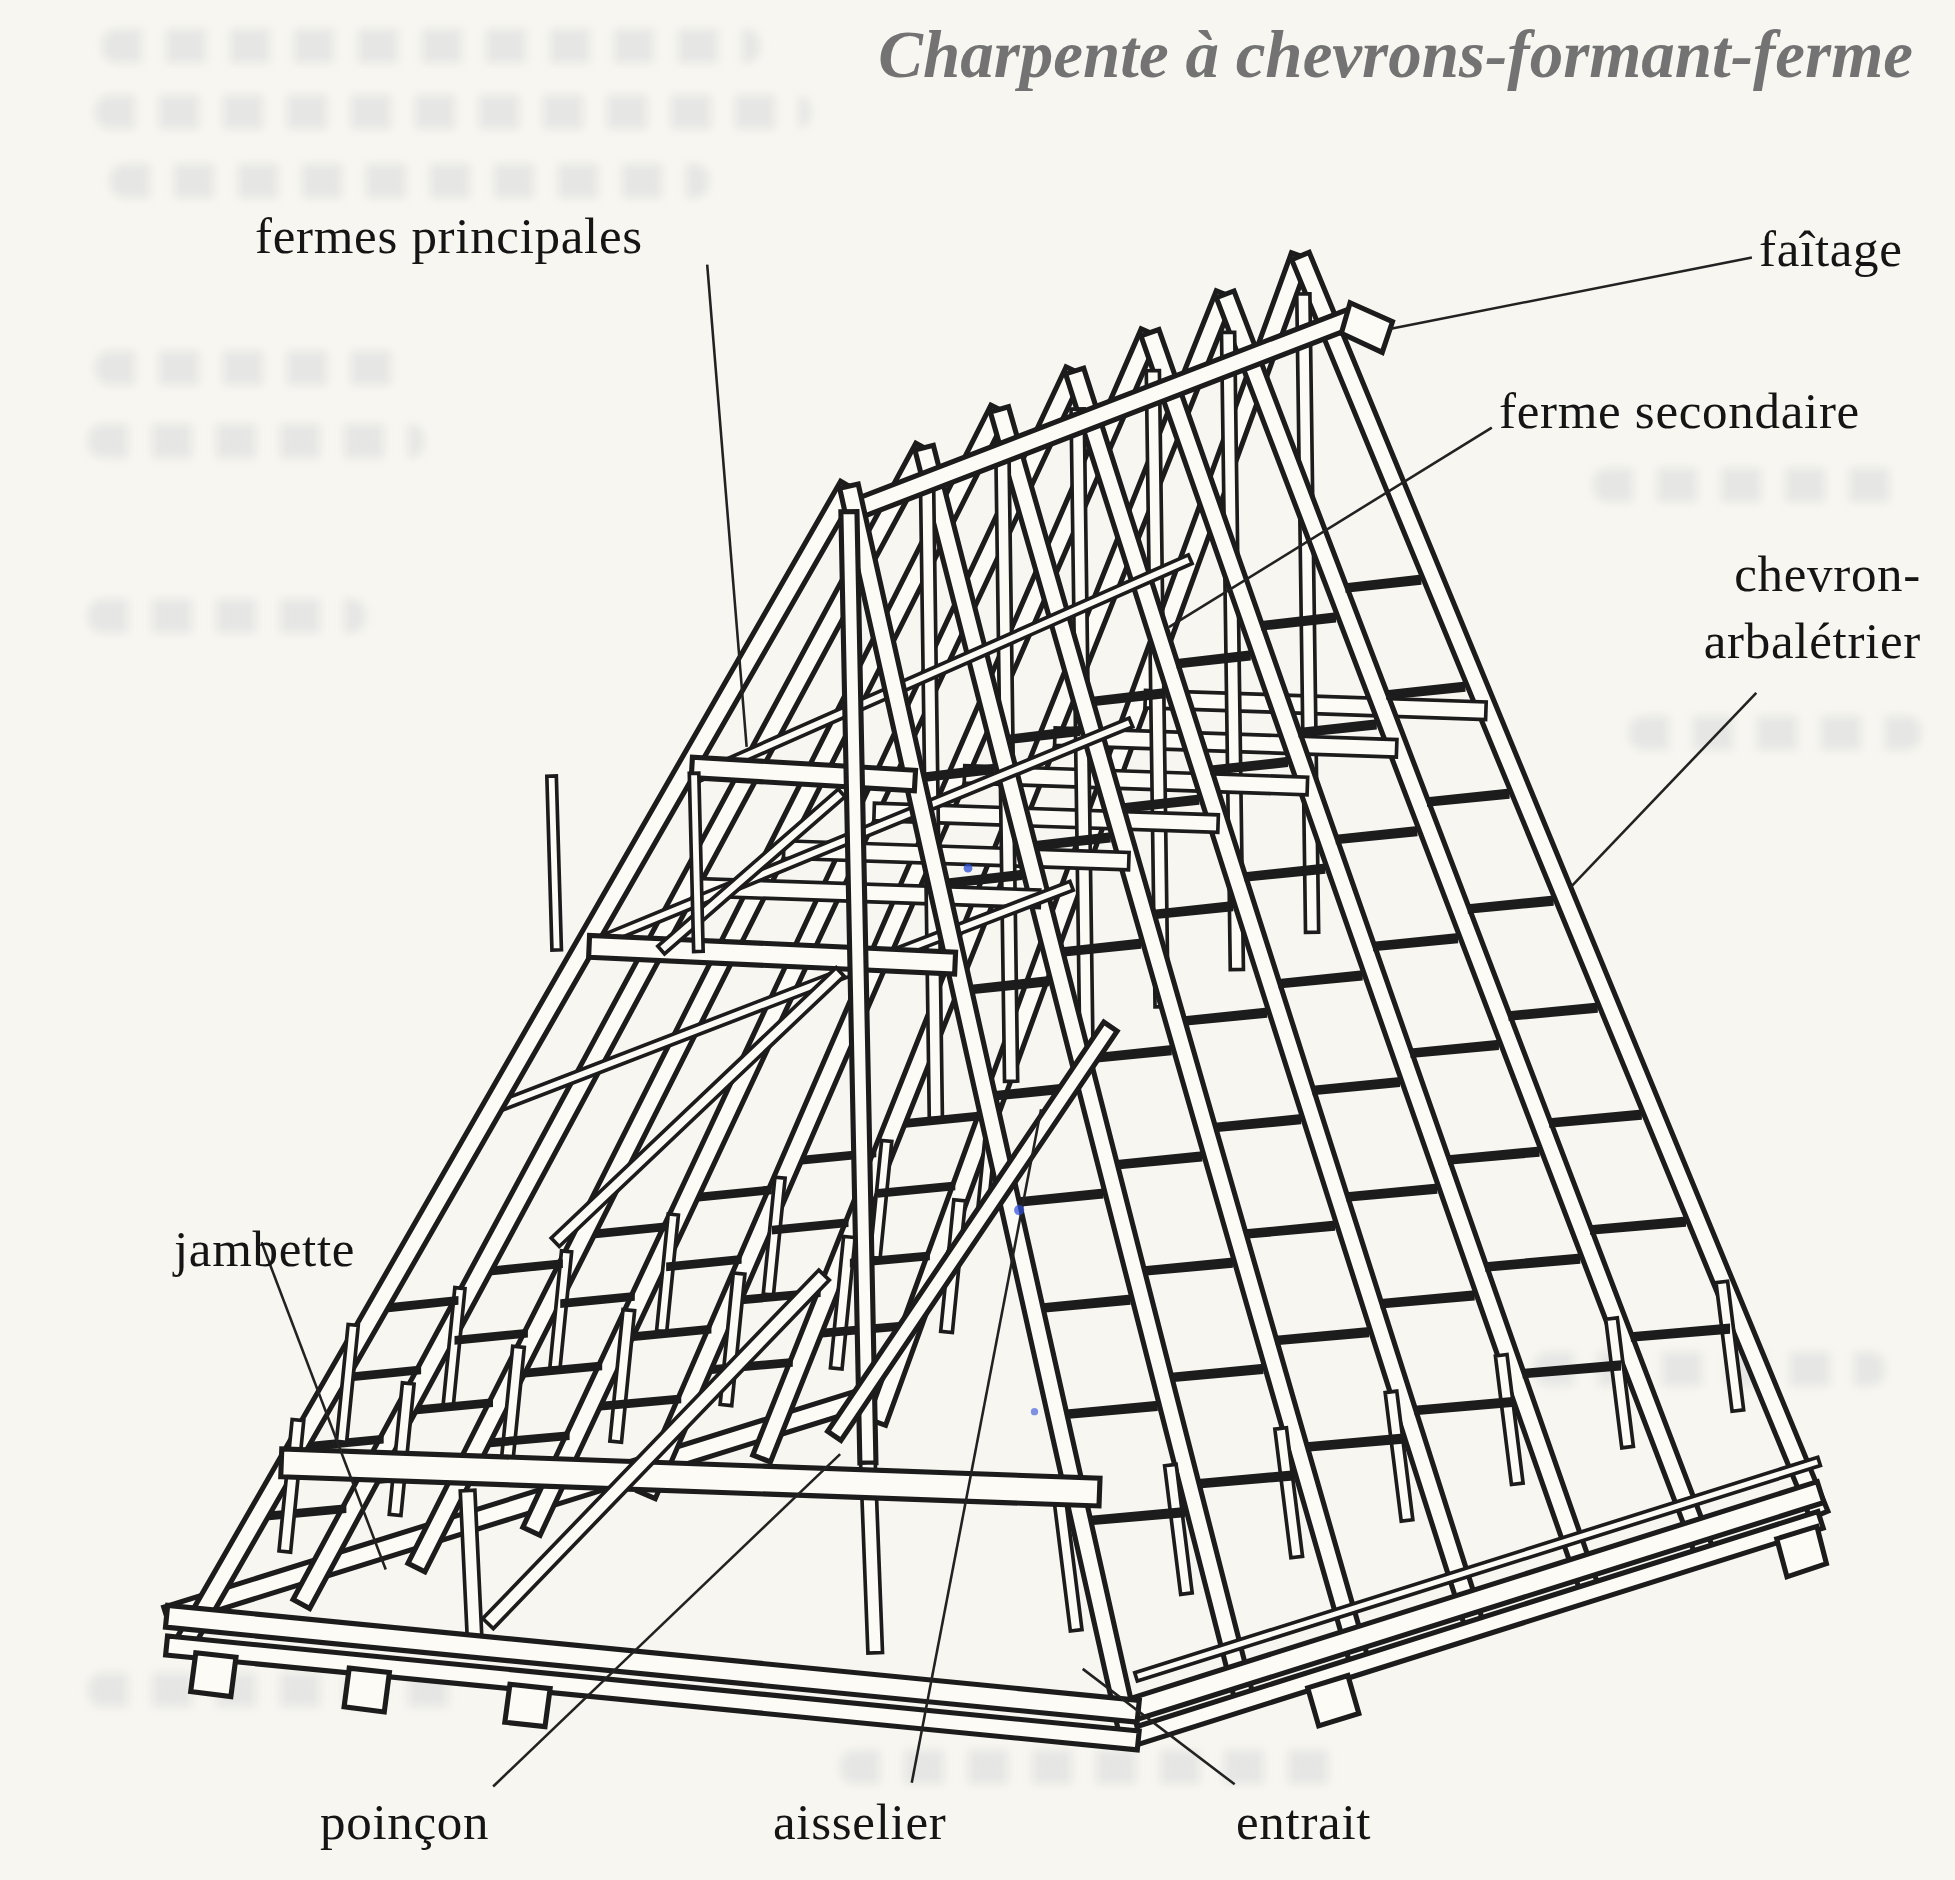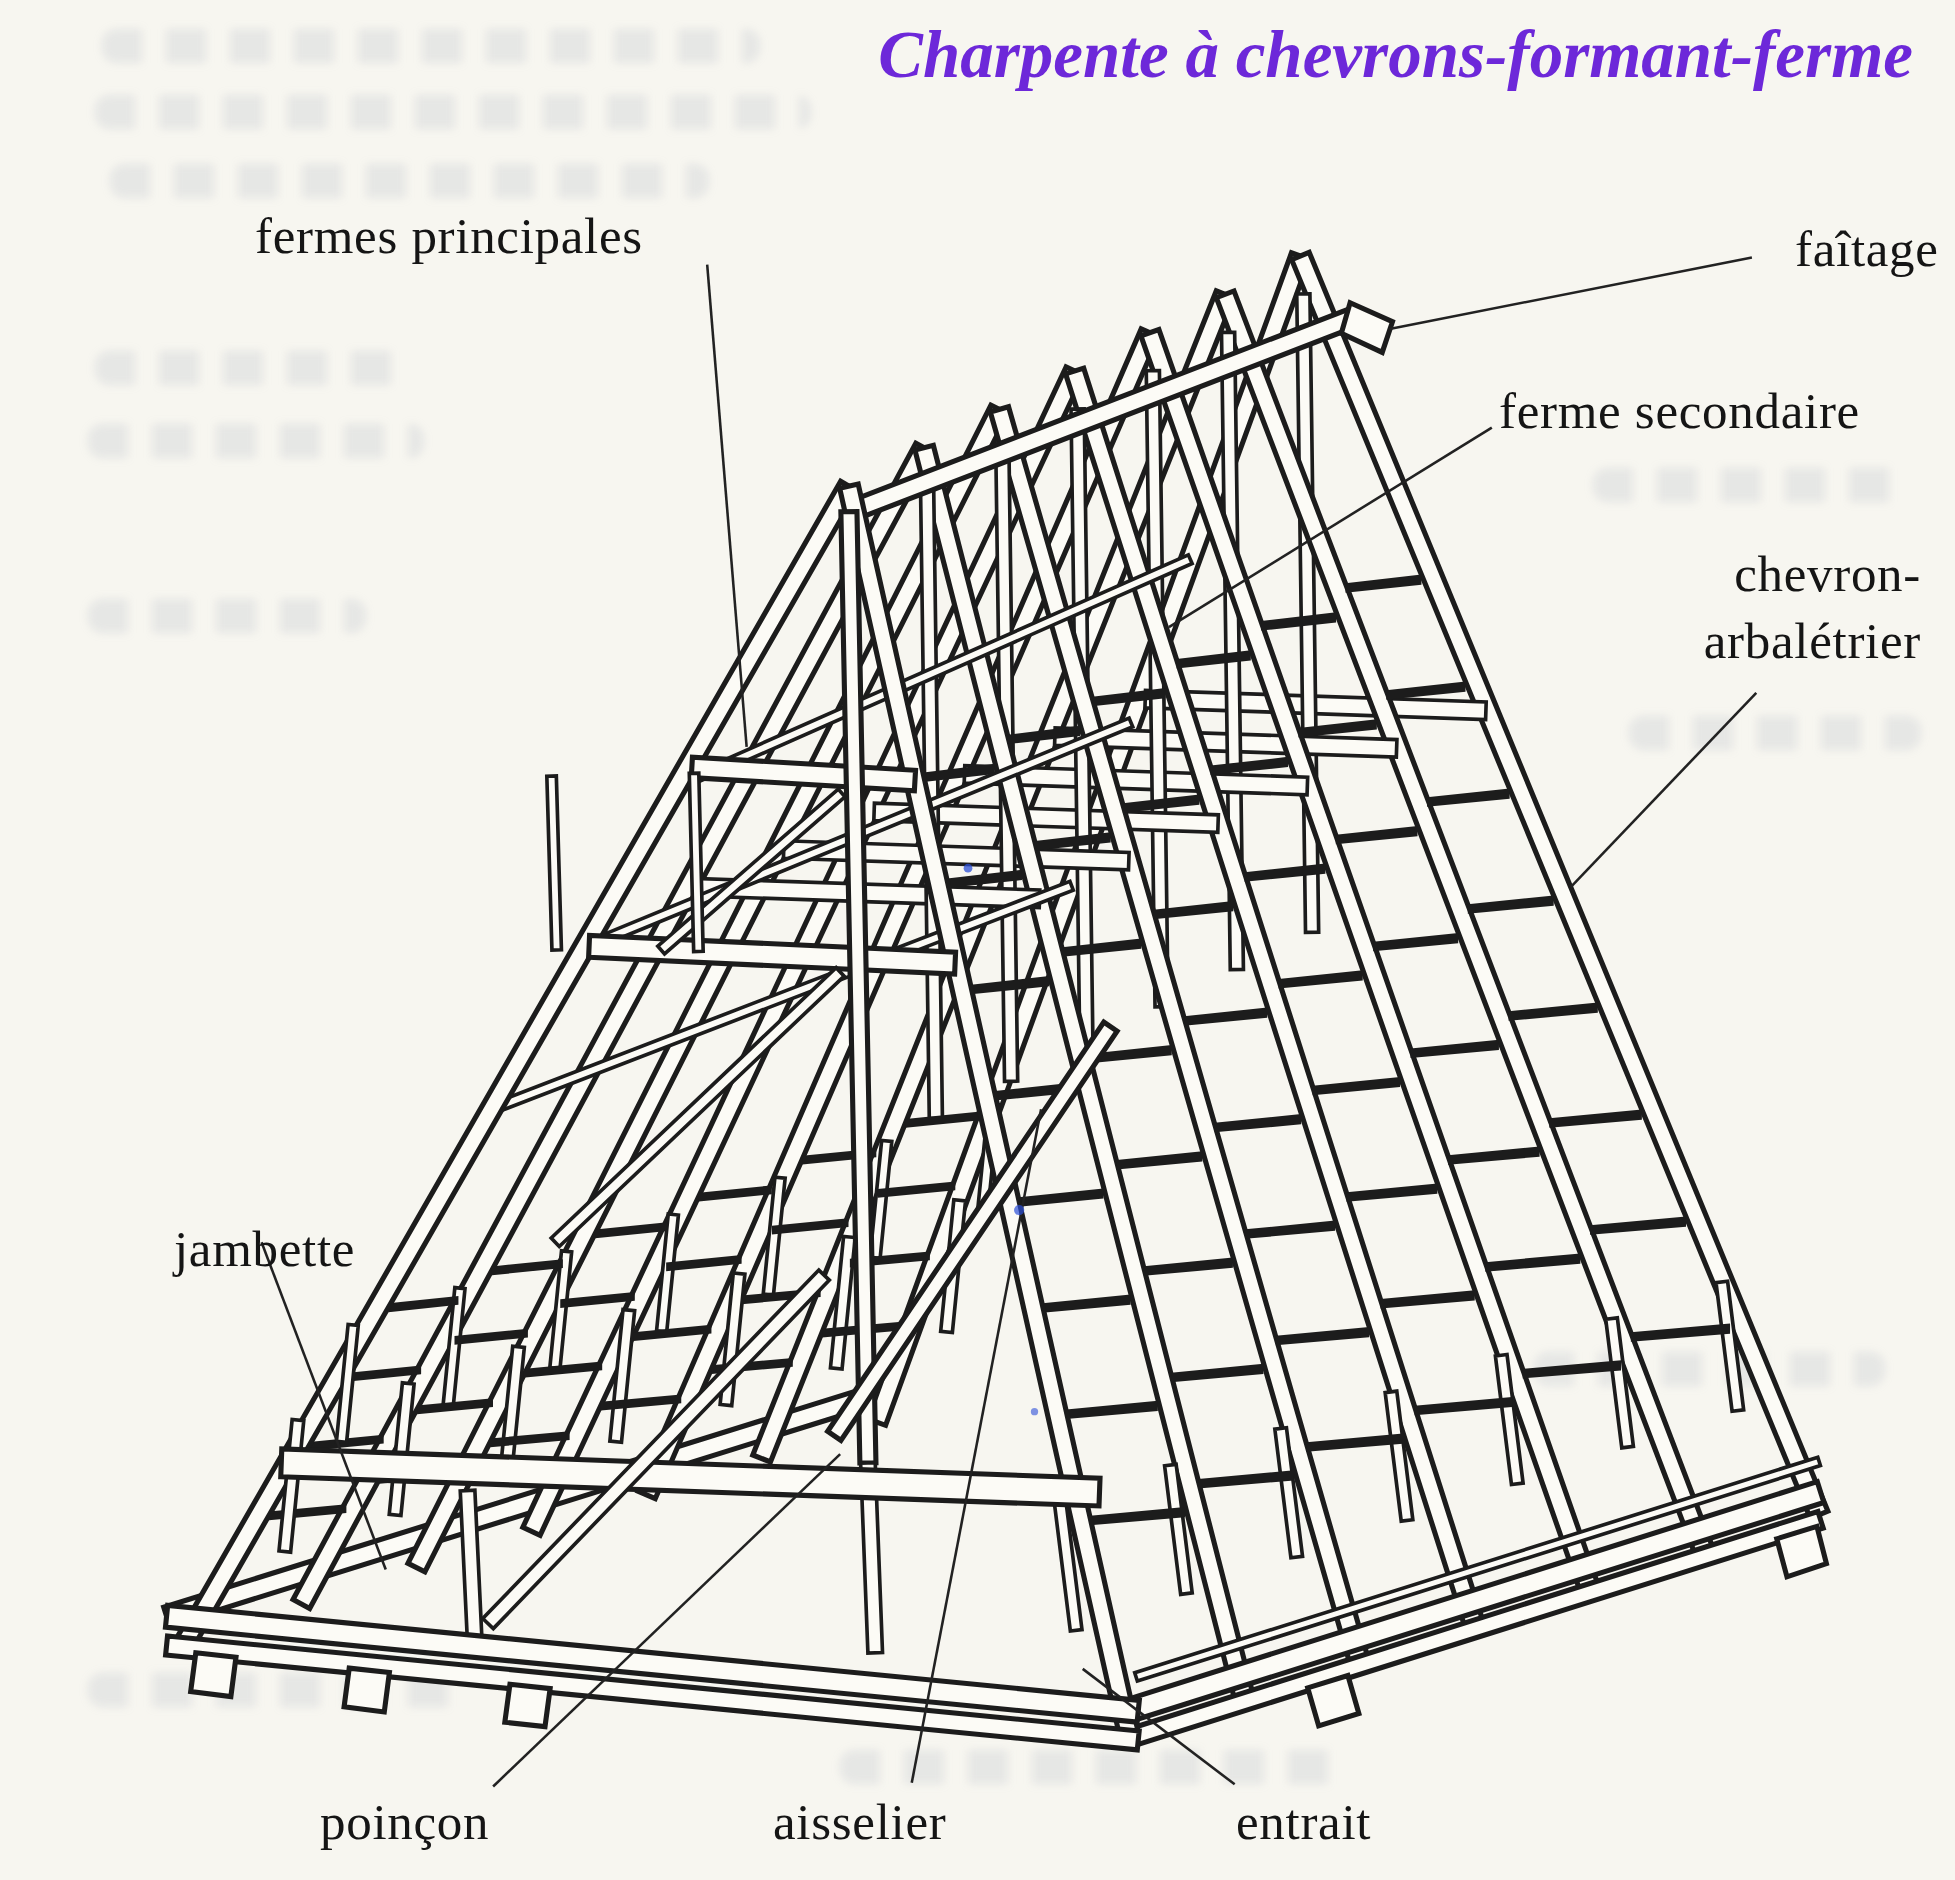--- a/index.html
+++ b/index.html
@@ -21,21 +21,21 @@
     letter-spacing:0.7px;
     white-space:nowrap;
     line-height:1.32;
   }
   .title{
     position:absolute;
     top:16px;right:42px;
     font-size:67px;
     font-weight:bold;
     font-style:italic;
-    color:#6d28d9;
+    color:#737373;
     letter-spacing:0px;
     white-space:nowrap;
   }
   .twoline{text-align:right;}
   
   .smudge{
     position:absolute;
     height:34px;
     border-radius:14.6px;
     background:repeating-linear-gradient(90deg,
@@ -232,21 +232,21 @@
     <g>
       <circle cx="1325" cy="1188" r="6" fill="#2b4fd8" opacity="0.75"></circle>
       <circle cx="1395" cy="1656" r="7" fill="#2b4fd8" opacity="0.7"></circle>
       <circle cx="1416" cy="1932" r="5" fill="#2b4fd8" opacity="0.6"></circle>
     </g>
   </svg>
 
   <div class="title">Charpente à chevrons-formant-ferme</div>
 
   <div class="label" style="left:247px;top:203px;margin-left:8px;">fermes principales</div>
-  <div class="label" style="left:1759px;top:216px;margin-left:36px;">faîtage</div>
+  <div class="label" style="left:1759px;top:216px;">faîtage</div>
   <div class="label twoline" style="right:34px;top:541px;">
     <div>chevron-</div>
     <div>arbalétrier</div>
   </div>
 
   <div class="label" style="left:1499px;top:378px;">ferme secondaire</div>
 
   <div class="label" style="left:174px;top:1216px;">jambette</div>
   <div class="label" style="left:320px;top:1789px;">poinçon</div>
   <div class="label" style="left:773px;top:1789px;">aisselier</div>

